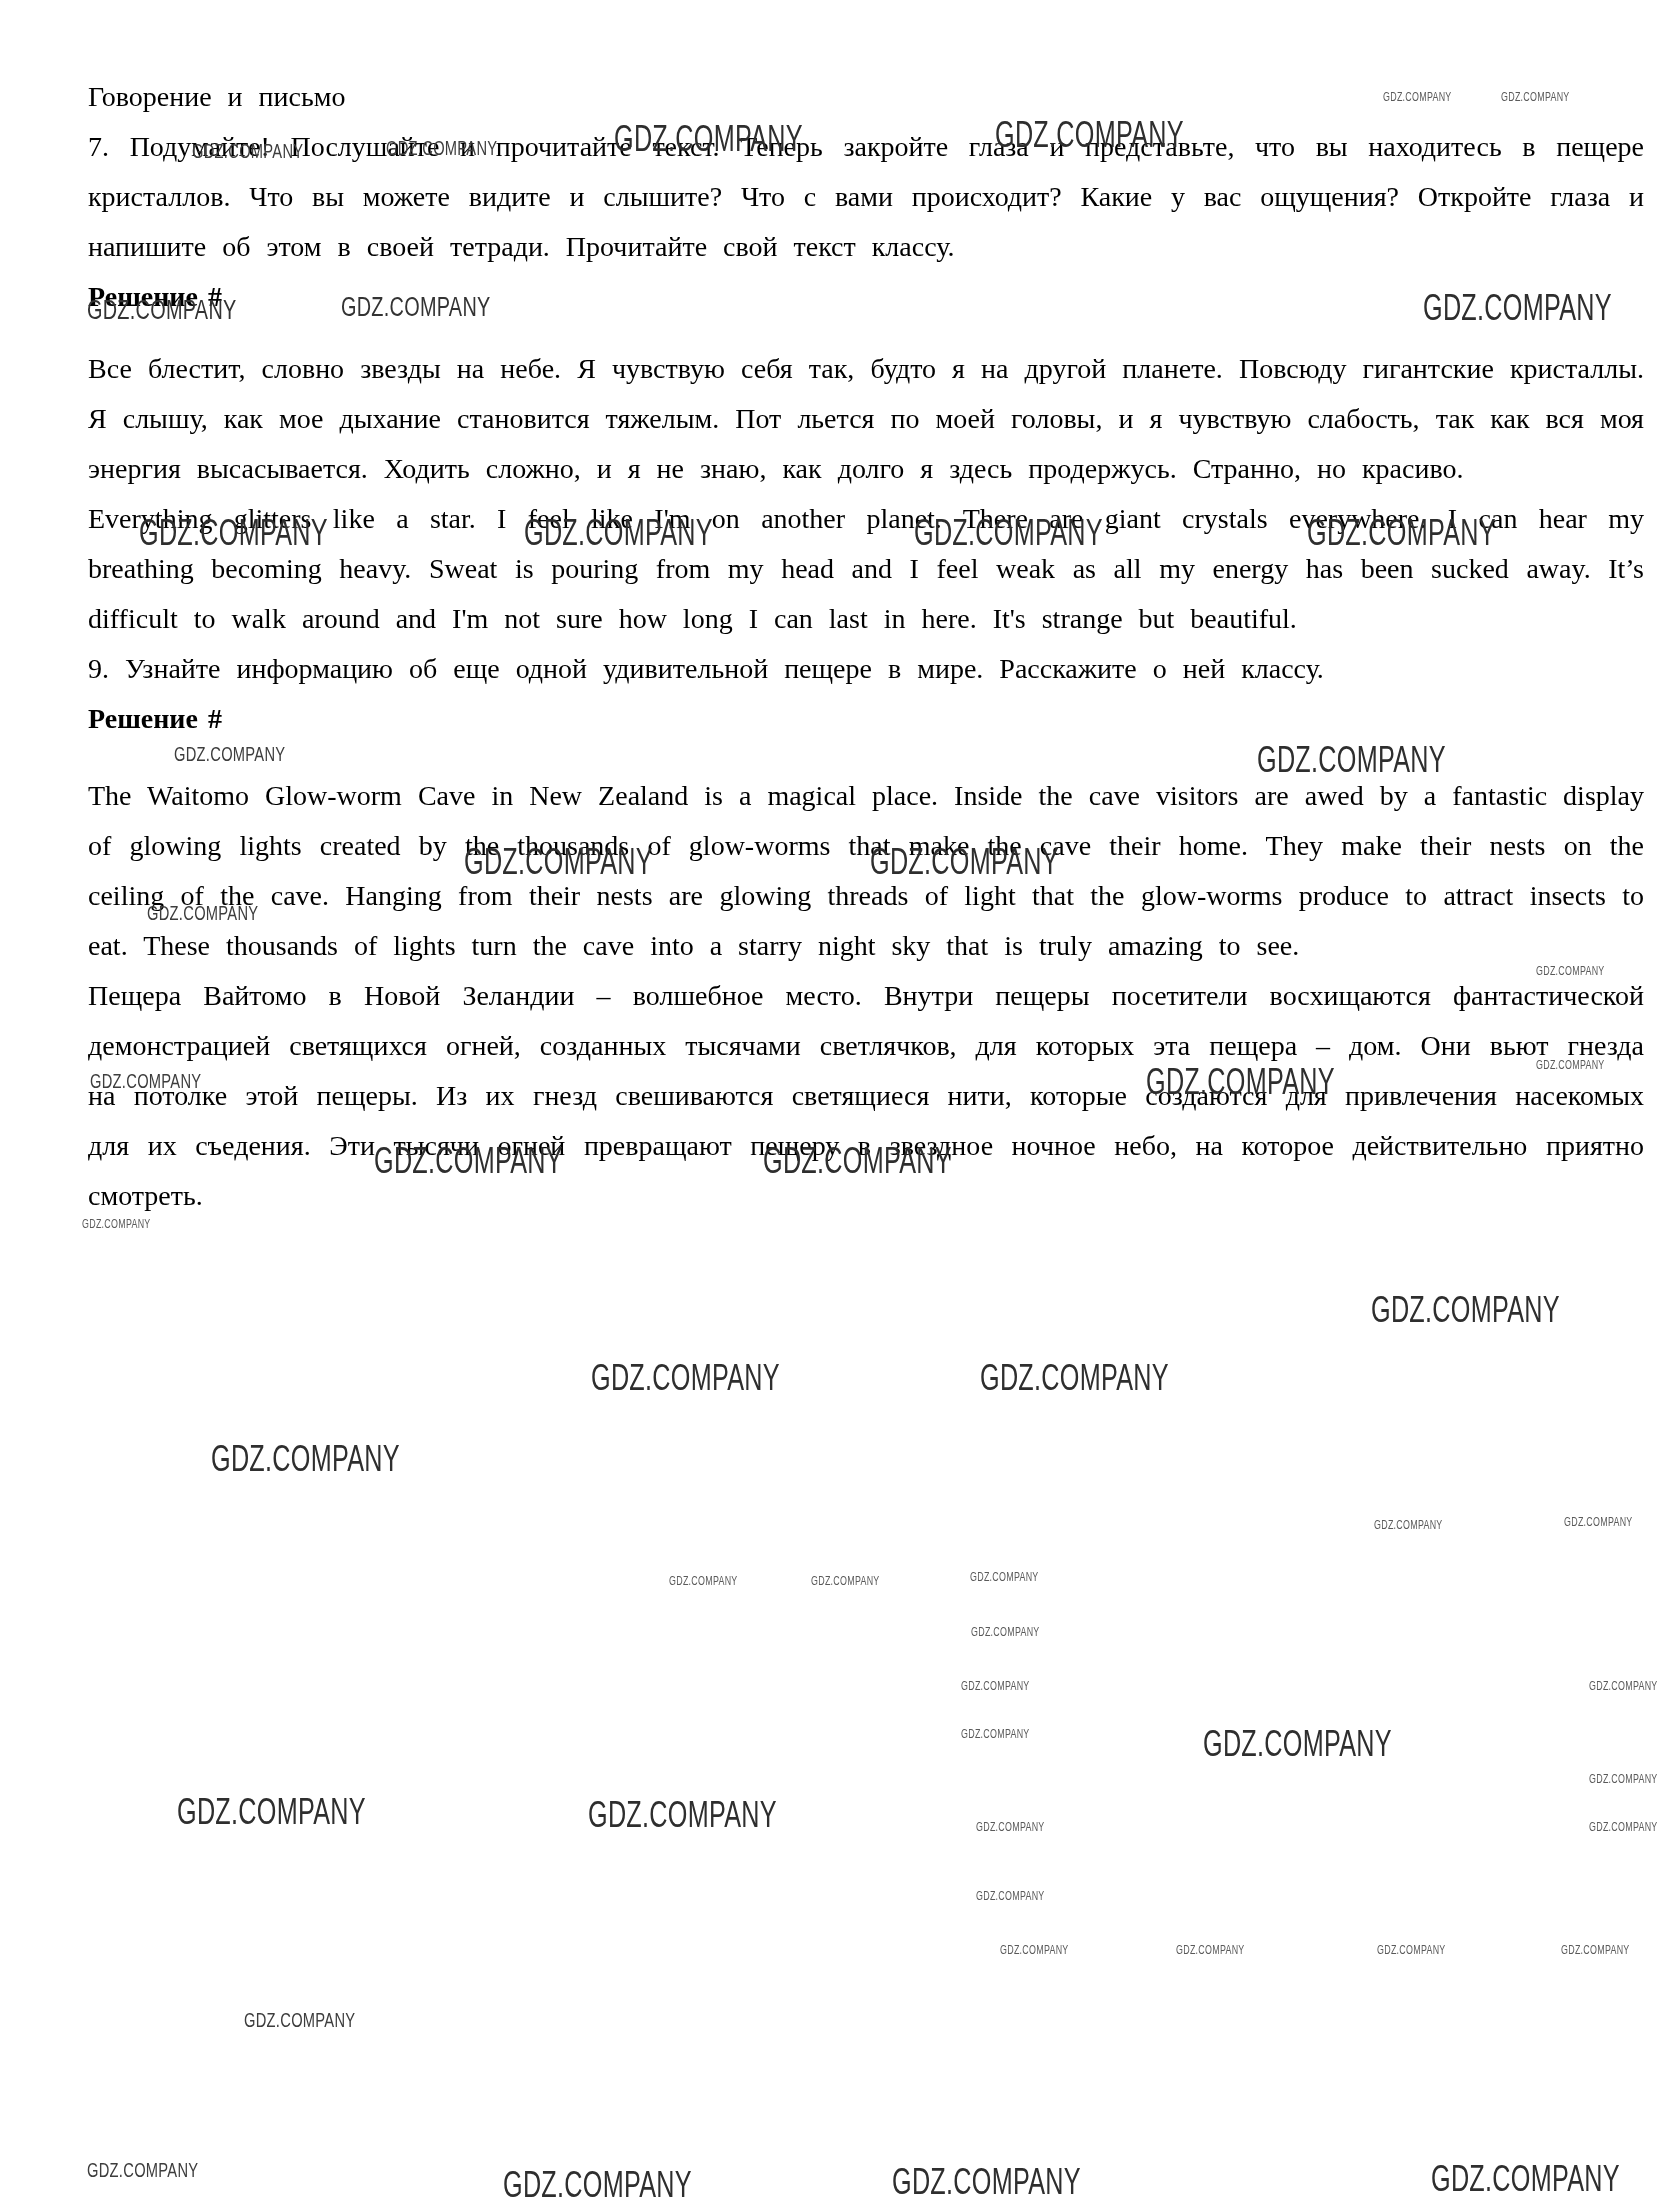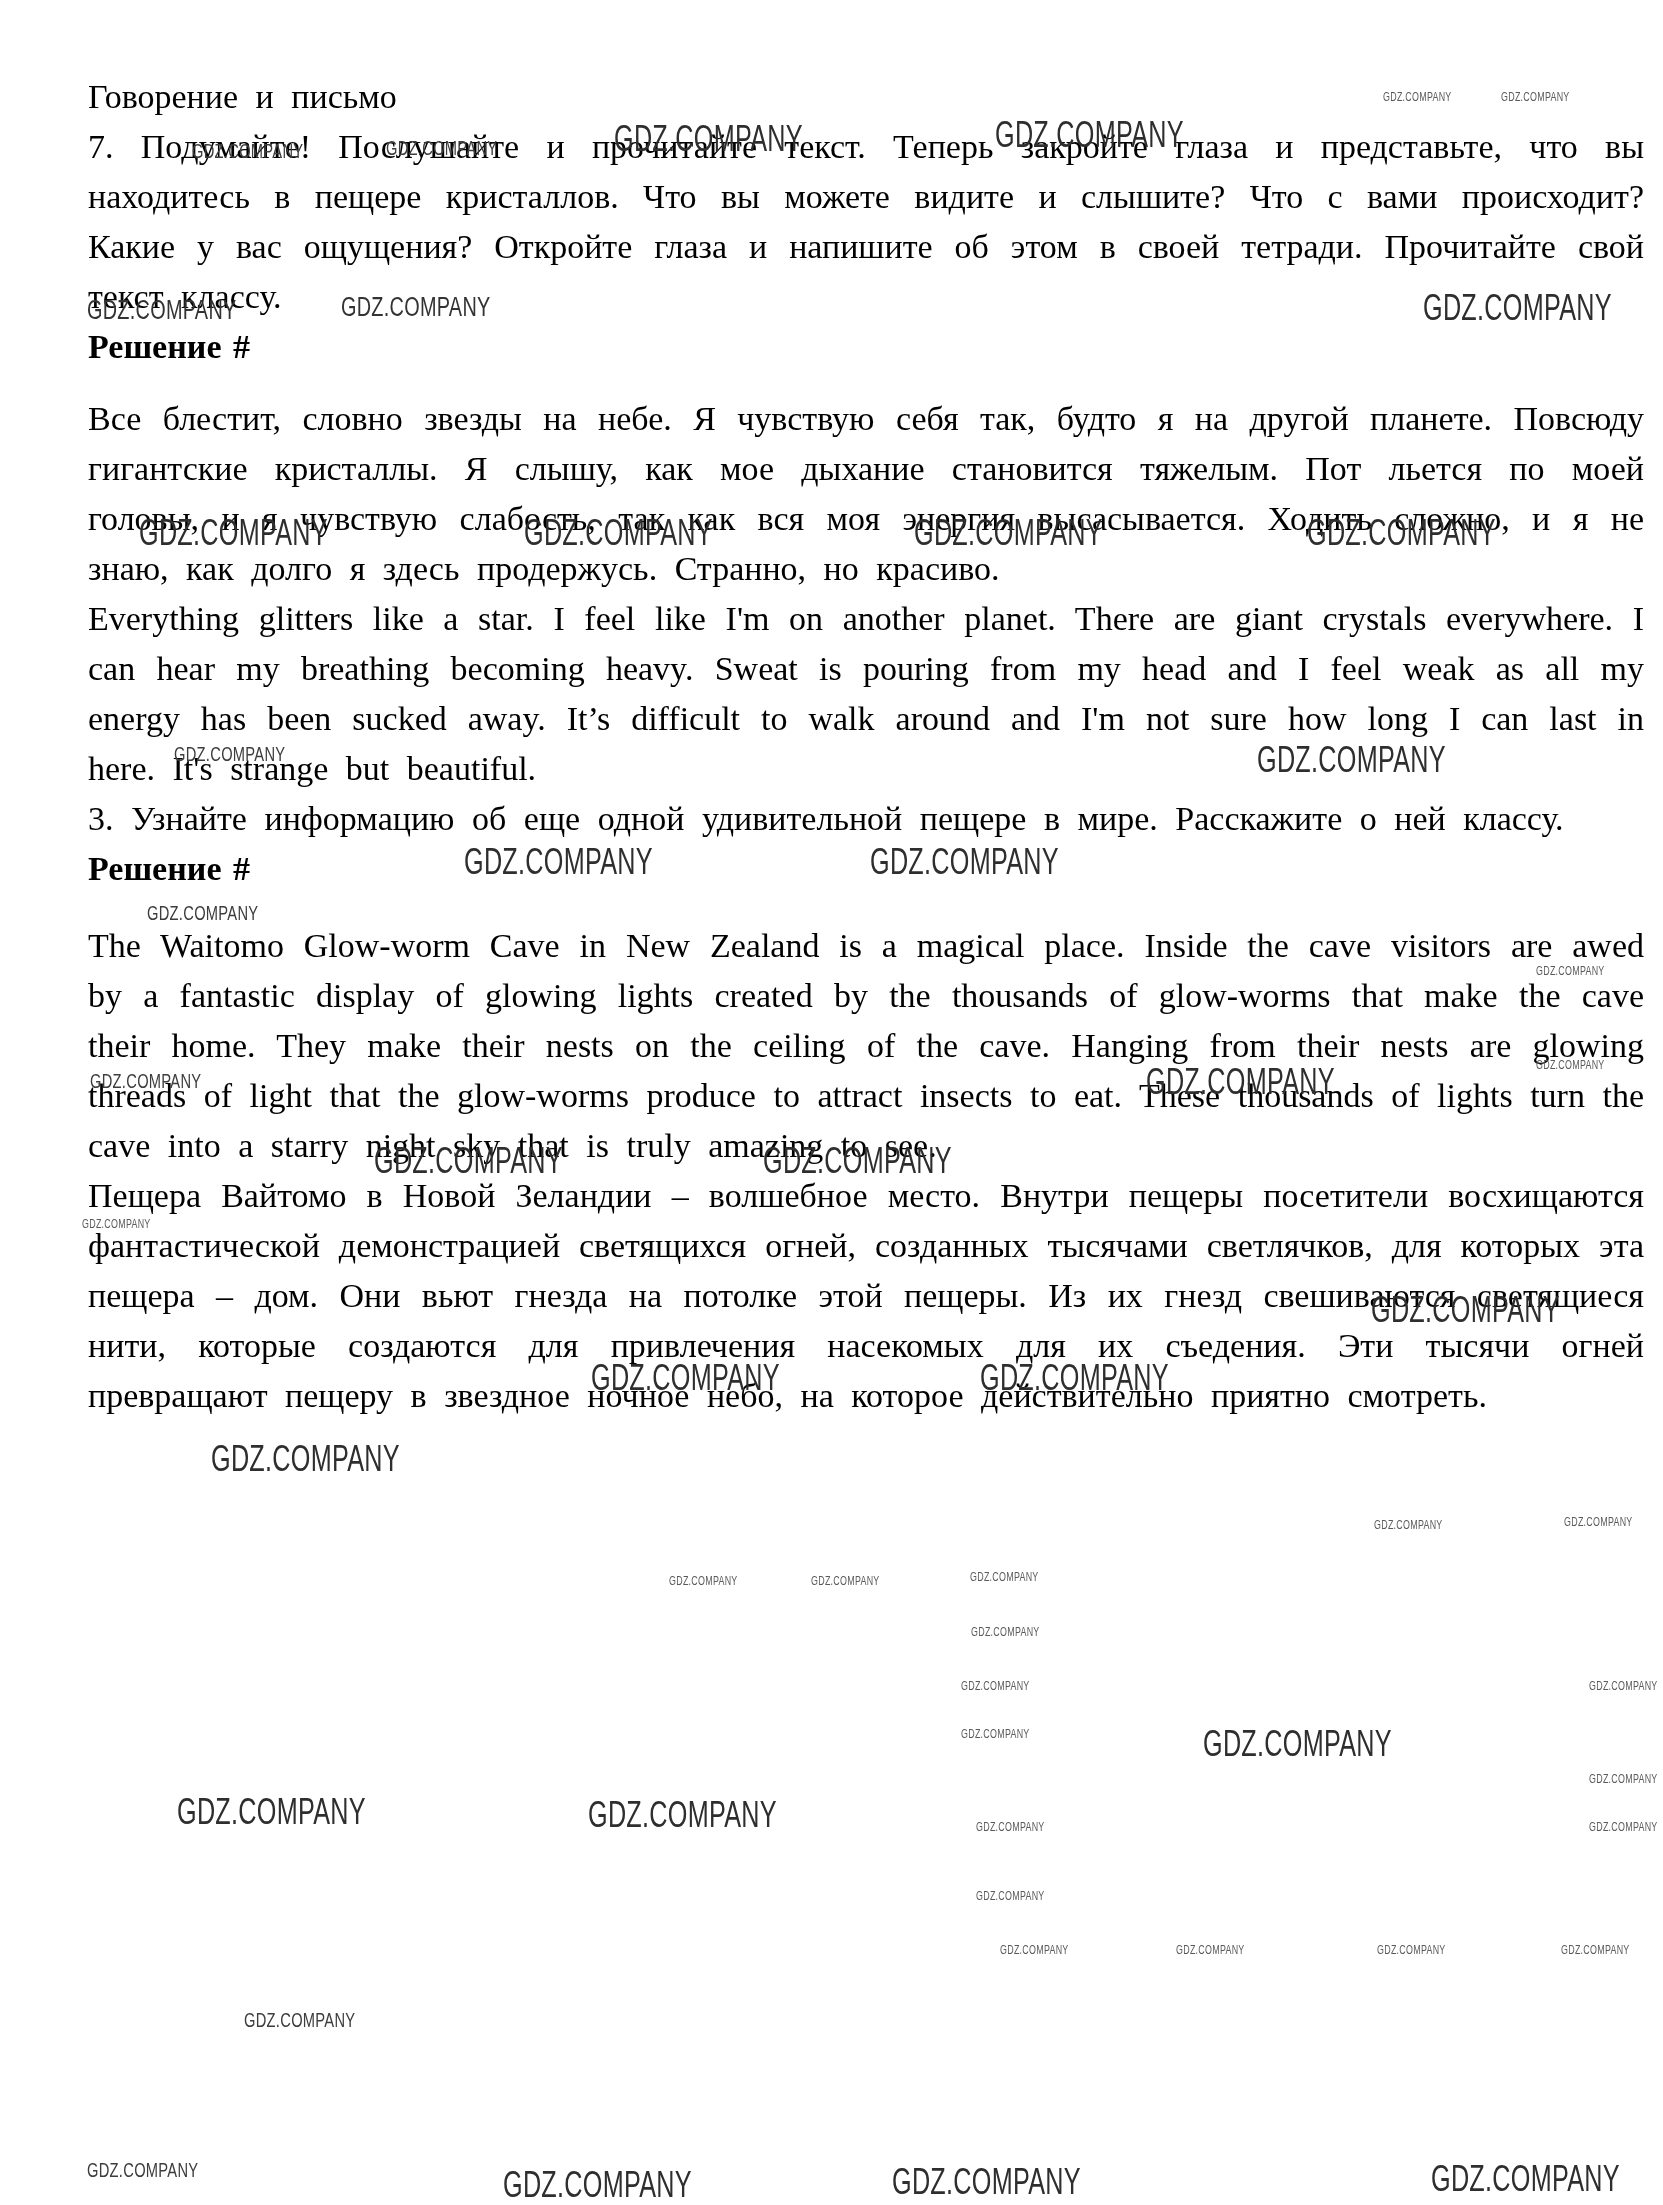--- a/index.html
+++ b/index.html
@@ -14,21 +14,21 @@
   }
   .content {
     position: absolute;
     left: 88px;
     top: 72px;
     width: 1556px;
     z-index: 1;
   }
   .content p {
     margin: 0;
-    font-size: 34px;
+    font-size: 28px;
     line-height: 50px;
     word-spacing: 9px;
   }
   .justify { text-align: justify; }
   .header-line { margin-bottom: 0; }
   .task-7 { margin-bottom: 126px; }
   .solution-heading {
     font-weight: bold;
     font-size: 36px;
     margin-bottom: 22.4px !important;
@@ -125,21 +125,21 @@
   <p class="header-line">Говорение и письмо</p>
 
   <p class="justify task-7">7. Подумайте! Послушайте и прочитайте текст. Теперь закройте глаза и представьте, что вы находитесь в пещере кристаллов. Что вы можете видите и слышите? Что с вами происходит? Какие у вас ощущения? Откройте глаза и напишите об этом в своей тетради. Прочитайте свой текст классу.</p>
 
   <p class="solution-heading">Решение #</p>
 
   <p class="justify answer-7-ru">Все блестит, словно звезды на небе. Я чувствую себя так, будто я на другой планете. Повсюду гигантские кристаллы. Я слышу, как мое дыхание становится тяжелым. Пот льется по моей головы, и я чувствую слабость, так как вся моя энергия высасывается. Ходить сложно, и я не знаю, как долго я здесь продержусь. Странно, но красиво.</p>
 
   <p class="justify answer-7-en">Everything glitters like a star. I feel like I'm on another planet. There are giant crystals everywhere. I can hear my breathing becoming heavy. Sweat is pouring from my head and I feel weak as all my energy has been sucked away. It’s difficult to walk around and I'm not sure how long I can last in here. It's strange but beautiful.</p>
 
-  <p class="justify task-8">3. Узнайте информацию об еще одной удивительной пещере в мире. Расскажите о ней классу.</p>
+  <p class="justify task-8">9. Узнайте информацию об еще одной удивительной пещере в мире. Расскажите о ней классу.</p>
 
   <p class="solution-heading solution-heading-2">Решение #</p>
 
   <p class="justify answer-8-en">The Waitomo Glow-worm Cave in New Zealand is a magical place. Inside the cave visitors are awed by a fantastic display of glowing lights created by the thousands of glow-worms that make the cave their home. They make their nests on the ceiling of the cave. Hanging from their nests are glowing threads of light that the glow-worms produce to attract insects to eat. These thousands of lights turn the cave into a starry night sky that is truly amazing to see.</p>
 
   <p class="justify answer-8-ru">Пещера Вайтомо в Новой Зеландии – волшебное место. Внутри пещеры посетители восхищаются фантастической демонстрацией светящихся огней, созданных тысячами светлячков, для которых эта пещера – дом. Они вьют гнезда на потолке этой пещеры. Из их гнезд свешиваются светящиеся нити, которые создаются для привлечения насекомых для их съедения. Эти тысячи огней превращают пещеру в звездное ночное небо, на которое действительно приятно смотреть.</p>
 </div>
 
 
 </body></html>

